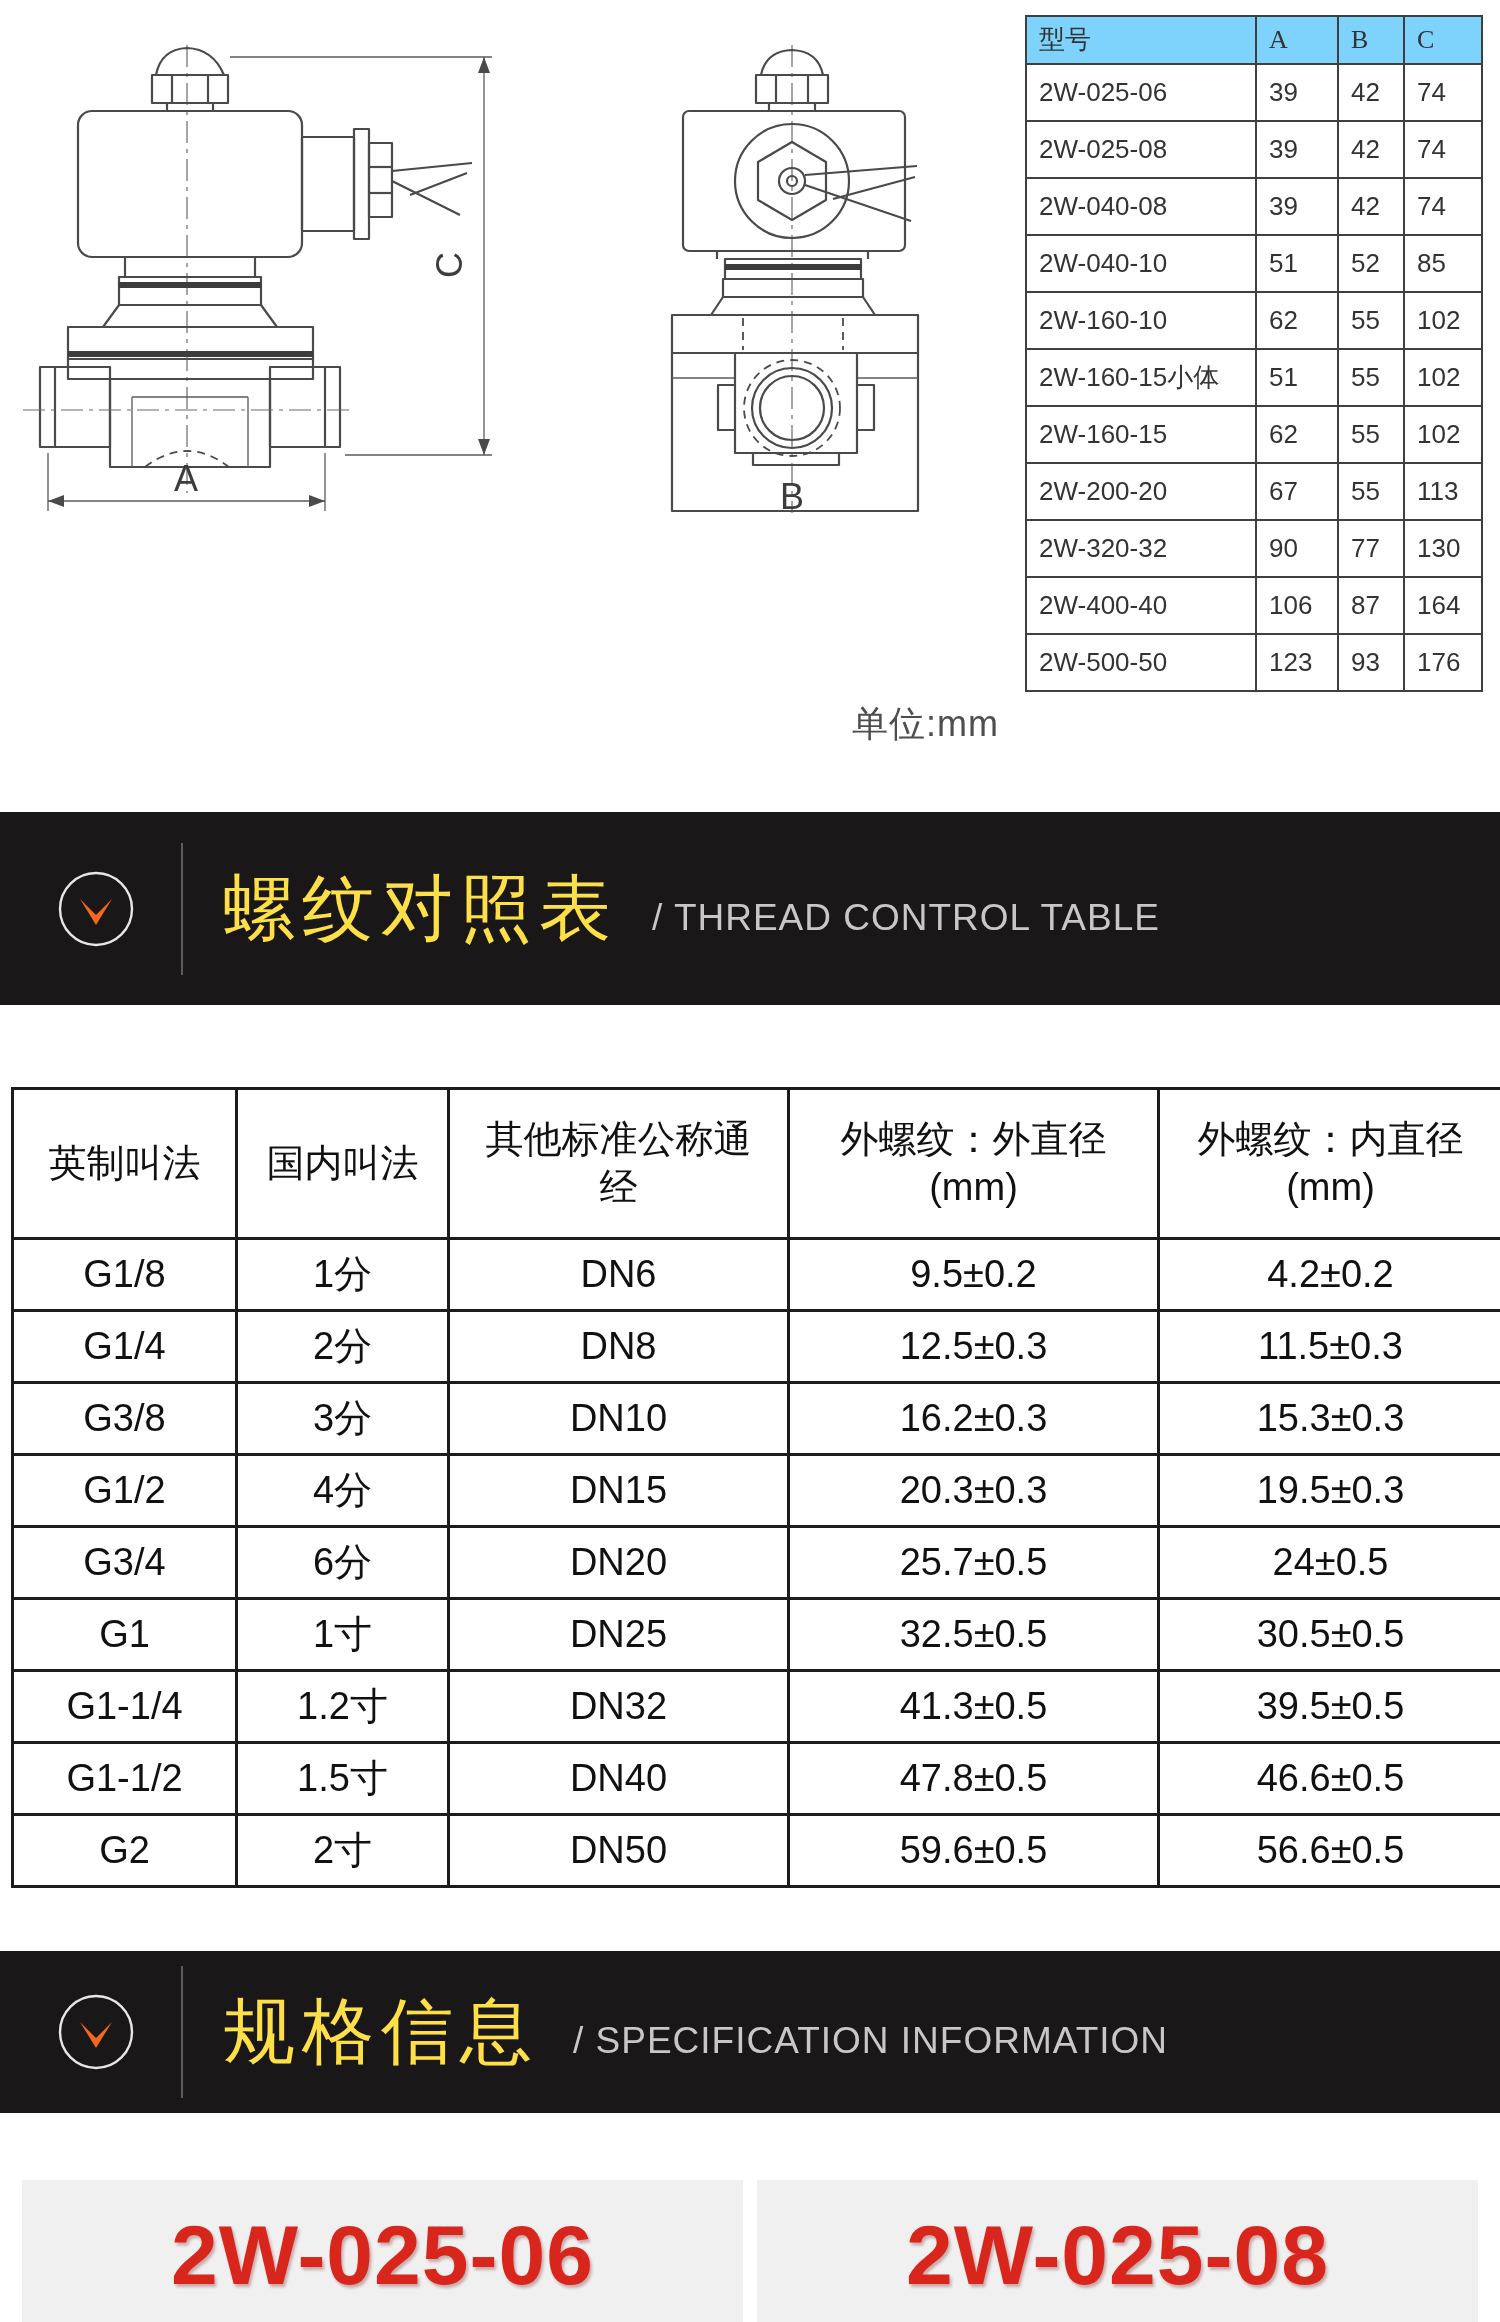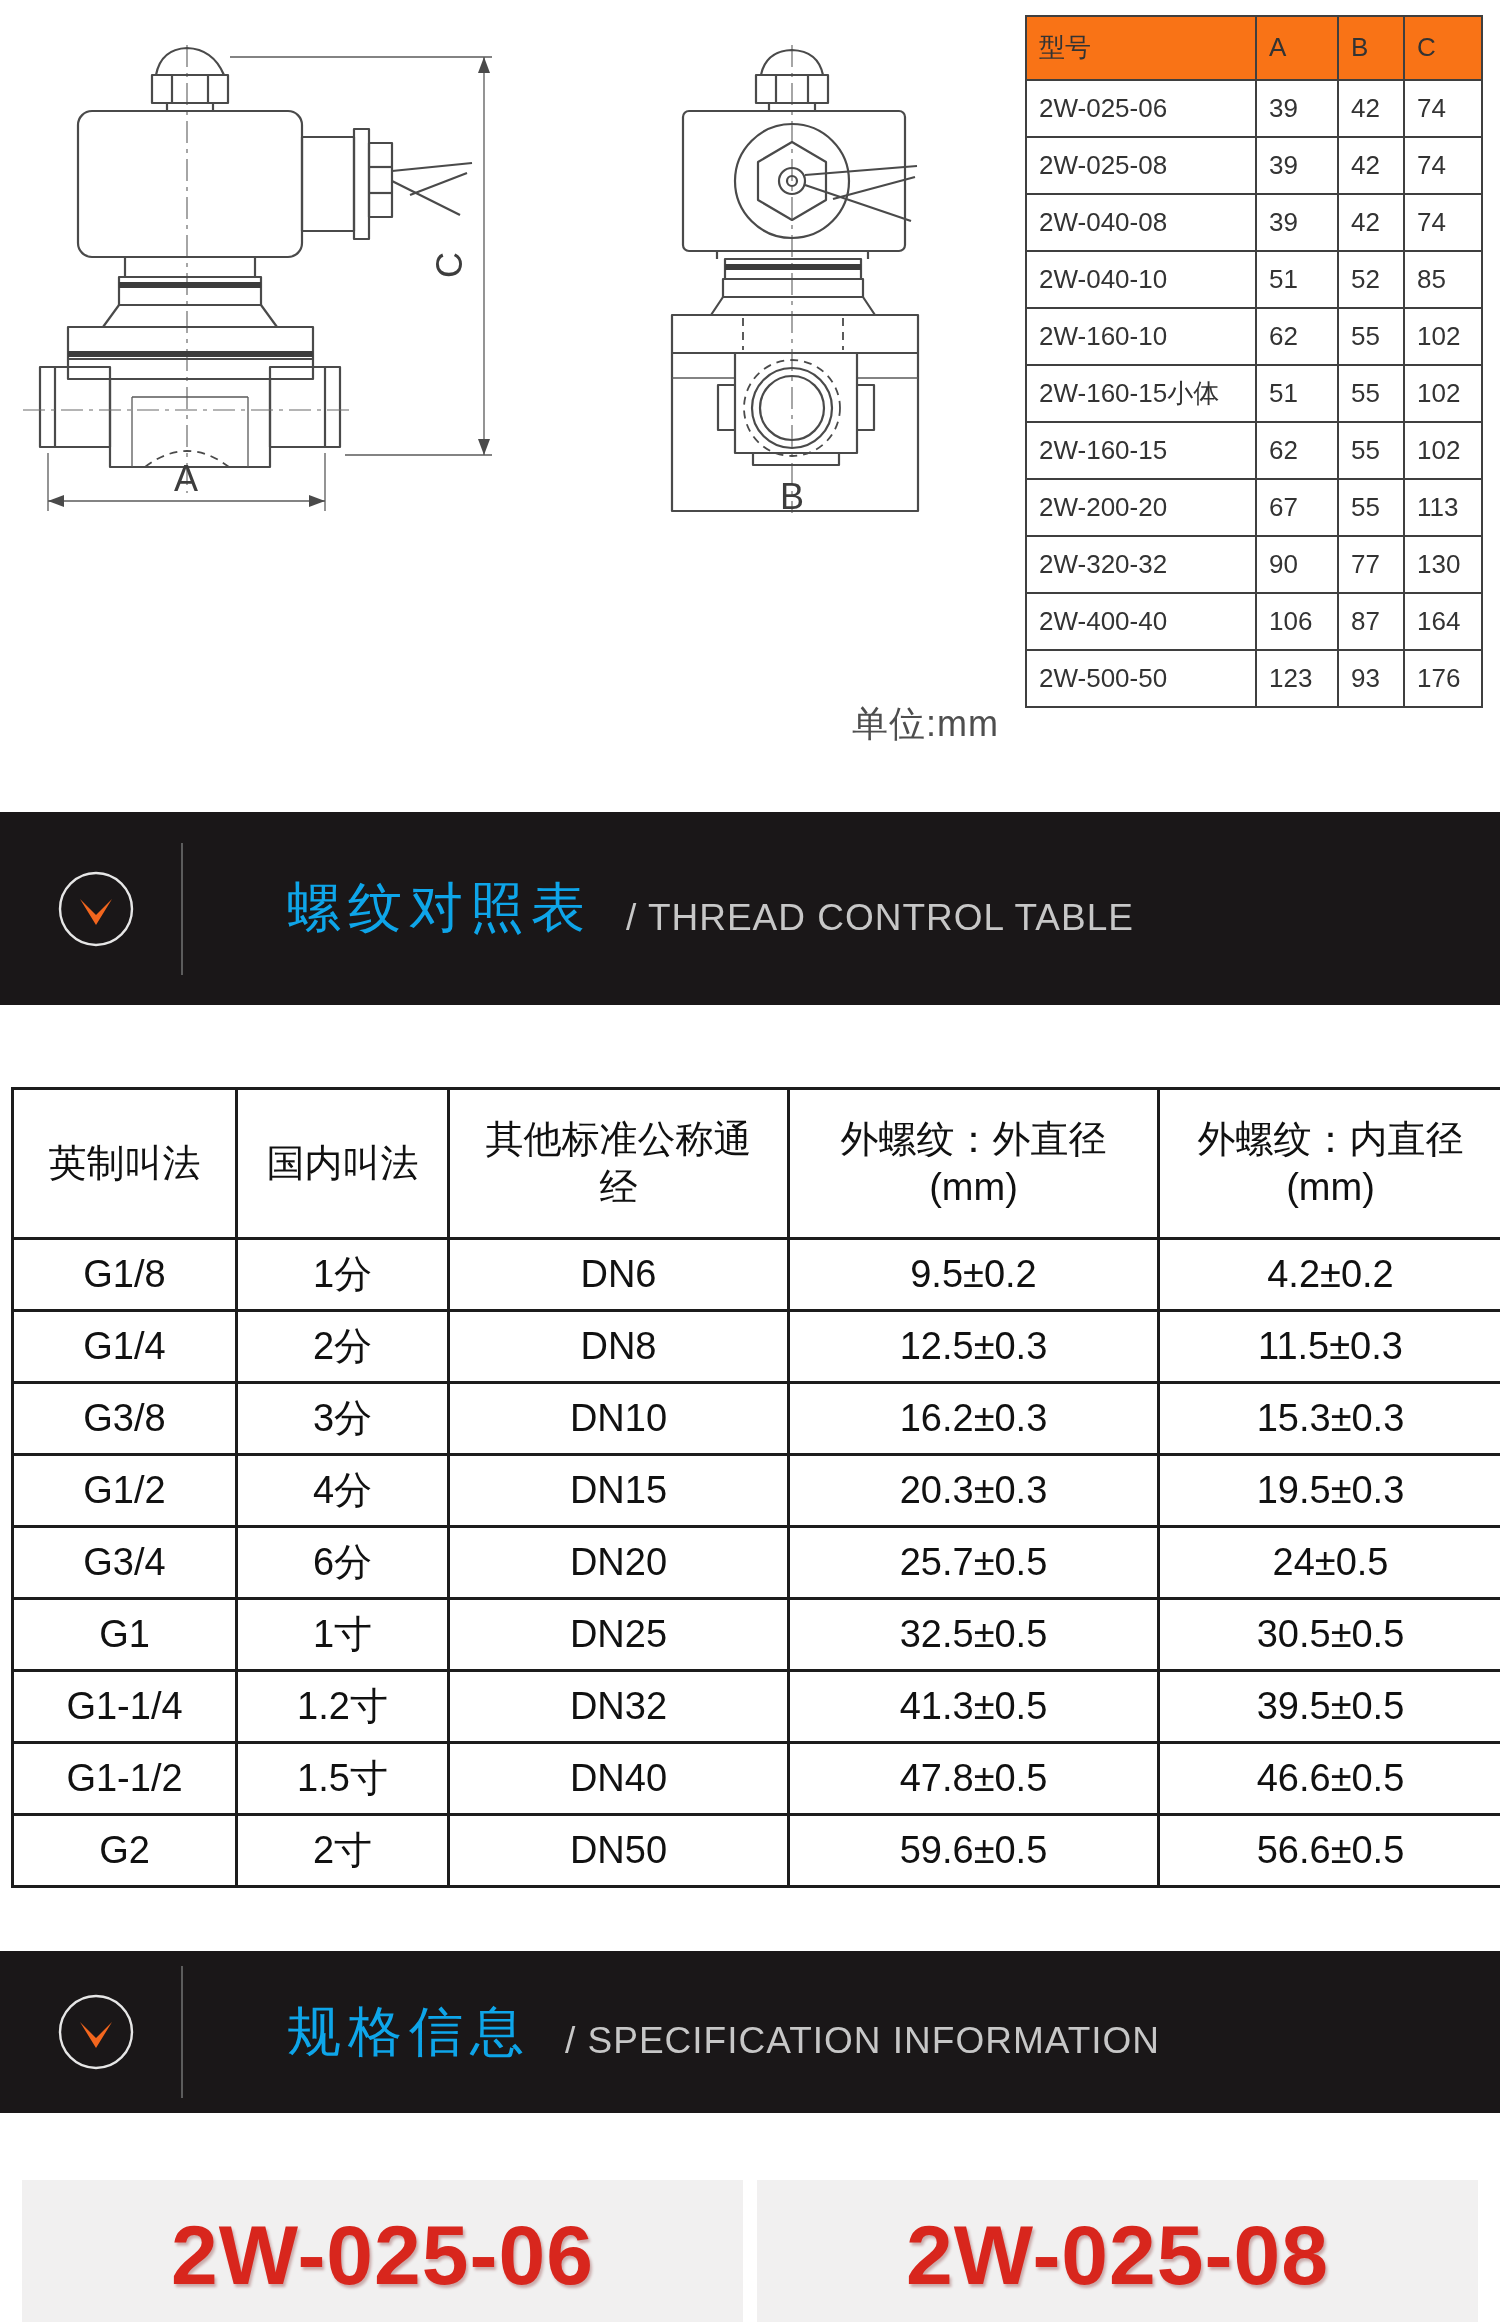--- a/index.html
+++ b/index.html
@@ -26,39 +26,39 @@
   .dims-table-wrap { position: absolute; left: 1025px; top: 15px; }
   table.dims {
     border-collapse: collapse; table-layout: fixed; width: 456px;
     font-size: 26px; color: #333;
   }
   table.dims th, table.dims td {
     border: 2px solid #3f3f3f; text-align: left;
     padding: 0 0 0 12px; height: 57px; line-height: 1.05;
     overflow: hidden; white-space: nowrap;
   }
-  table.dims th { background: #f97316; height: 64px; font-weight: normal; }
+  table.dims th { background: #7dd3fc; height: 48px; font-weight: normal; font-family: Liberation Serif, serif; }
   table.dims col.c-model { width: 230px; }
   table.dims col.c-a { width: 82px; }
   table.dims col.c-b { width: 66px; }
   table.dims col.c-c { width: 78px; }
 
   
   .banner {
     background: #1a1718; display: flex; align-items: center; width: 1500px;
   }
   .banner-1 { height: 193px; }
   .banner-2 { height: 162px; }
   .banner-icon { margin-left: 56px; flex: 0 0 auto; }
   .banner-divider {
     width: 2px; height: 132px; background: #5c5c5c; margin-left: 45px;
     flex: 0 0 auto;
   }
   .banner-title {
-    margin-left: 104px; font-size: 54px; font-weight: 300; color: #0ea5e9;
+    margin-left: 40px; font-size: 72px; font-weight: 300; color: #fde047;
     letter-spacing: 7px; white-space: nowrap;
   }
   .banner-subtitle {
     margin-left: 34px; font-size: 37px; color: #c7c7c7; letter-spacing: 1px;
     transform: translateY(9px); white-space: nowrap; font-weight: 400;
   }
 
   
   .thread-table-wrap { margin: 82px 5px 0 11px; }
   table.thread {

